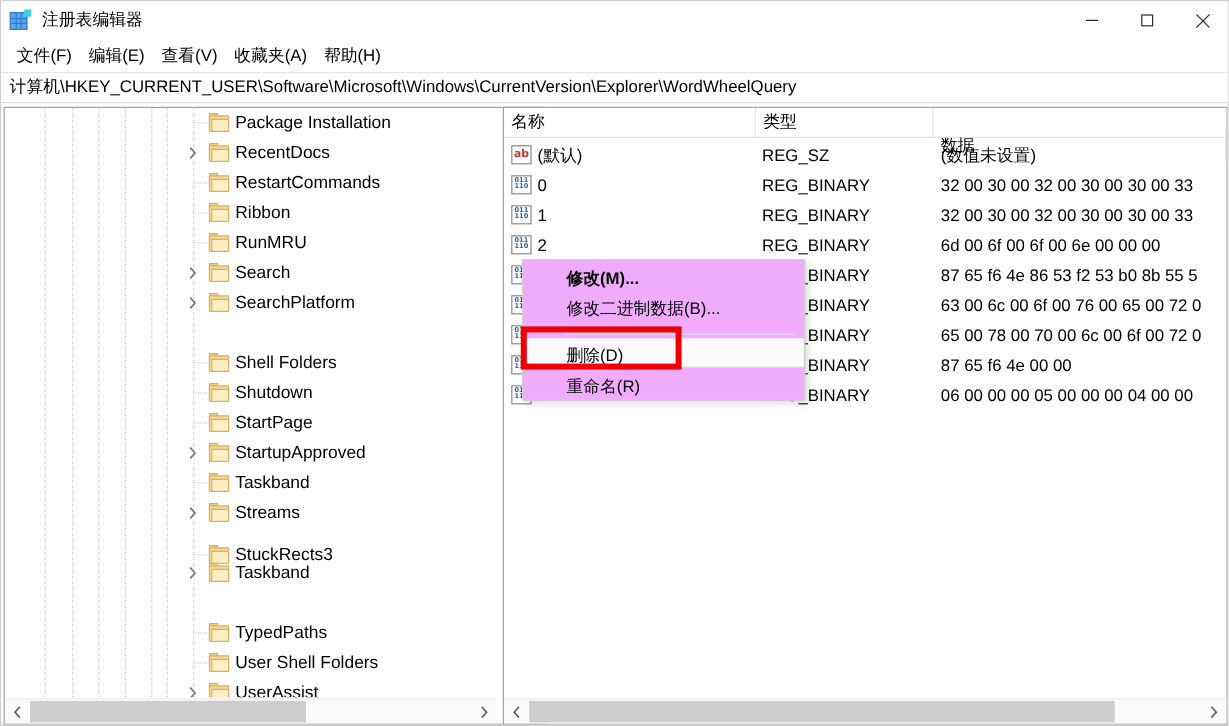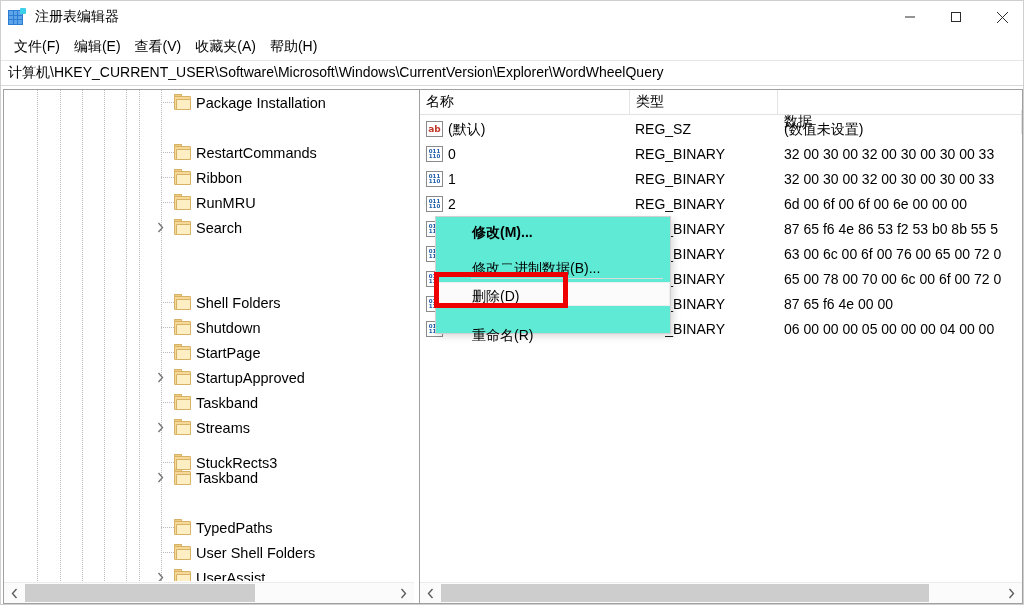--- a/index.html
+++ b/index.html
@@ -201,21 +201,21 @@
     background: #0b6fd6; color: #ffffff; padding: 0 3px; top: 3px;
   }
 
   
   #ctx-shadow {
     position: absolute; left: 437px; top: 218px; width: 236px; height: 118px;
     background: rgba(0,0,0,0.13); filter: blur(3px);
   }
   #ctxmenu {
     position: absolute; left: 434px; top: 215px; width: 236px; height: 118px;
-    background: #5eead4; border: 1px solid #d0d0d0; text-decoration: underline;
+    background: #f0abfc; border: 1px solid #d0d0d0; text-decoration: underline;
   }
   .ctx-item {
     position: absolute; left: 1px; width: 234px; height: 26px;
     display: flex; align-items: center;
     font-size: 14px; color: #000; padding-left: 35px; white-space: nowrap;
   }
   .ctx-item.bold { font-weight: bold; }
   .ctx-sep {
     position: absolute; left: 35px; width: 192px; height: 1px;
     background: #dcdcdc;
@@ -294,20 +294,33 @@
         <div class="guide" style="left: 157px;"></div>
         <div class="tree-row" style="top: 0px;">
           <div class="tw-stub" style="left: 157px;"></div>
           <div class="folder" style="left: 170px; top: 6px;">
             <div class="tab"></div>
             <div class="back"></div>
             <div class="front"></div>
           </div>
           <div class="tree-label" style="left: 192px;">Package Installation</div>
         </div>
+        <div class="tree-row" style="top: 25px;">
+          <div class="tw-expander" style="left: 148px;">
+            <svg width="7" height="11" viewBox="0 0 7 11">
+              <polyline points="1.5,1 5.5,5.5 1.5,10" fill="none" stroke="#767676" stroke-width="1.4"></polyline>
+            </svg>
+          </div>
+          <div class="folder" style="left: 170px; top: 6px;">
+            <div class="tab"></div>
+            <div class="back"></div>
+            <div class="front"></div>
+          </div>
+          <div class="tree-label" style="left: 192px;">RecentDocs</div>
+        </div>
         <div class="tree-row" style="top: 50px;">
           <div class="tw-stub" style="left: 157px;"></div>
           <div class="folder" style="left: 170px; top: 6px;">
             <div class="tab"></div>
             <div class="back"></div>
             <div class="front"></div>
           </div>
           <div class="tree-label" style="left: 192px;">RestartCommands</div>
         </div>
         <div class="tree-row" style="top: 100px;">
@@ -334,20 +347,33 @@
               <polyline points="1.5,1 5.5,5.5 1.5,10" fill="none" stroke="#767676" stroke-width="1.4"></polyline>
             </svg>
           </div>
           <div class="folder" style="left: 170px; top: 6px;">
             <div class="tab"></div>
             <div class="back"></div>
             <div class="front"></div>
           </div>
           <div class="tree-label" style="left: 192px;">Search</div>
         </div>
+        <div class="tree-row" style="top: 150px;">
+          <div class="tw-expander" style="left: 148px;">
+            <svg width="7" height="11" viewBox="0 0 7 11">
+              <polyline points="1.5,1 5.5,5.5 1.5,10" fill="none" stroke="#767676" stroke-width="1.4"></polyline>
+            </svg>
+          </div>
+          <div class="folder" style="left: 170px; top: 6px;">
+            <div class="tab"></div>
+            <div class="back"></div>
+            <div class="front"></div>
+          </div>
+          <div class="tree-label" style="left: 192px;">SearchPlatform</div>
+        </div>
         <div class="tree-row" style="top: 200px;">
           <div class="tw-stub" style="left: 157px;"></div>
           <div class="folder" style="left: 170px; top: 6px;">
             <div class="tab"></div>
             <div class="back"></div>
             <div class="front"></div>
           </div>
           <div class="tree-label" style="left: 192px;">Shell Folders</div>
         </div>
         <div class="tree-row" style="top: 250px;">
@@ -612,21 +638,21 @@
         <svg width="7" height="11" viewBox="0 0 7 11">
             <polyline points="1.5,1 5.5,5.5 1.5,10" fill="none" stroke="#5e5e5e" stroke-width="1.4"></polyline>
           </svg>
       </div>
     </div>
   </div>
 
   <div id="ctx-shadow"></div>
   <div id="ctxmenu">
       <div class="ctx-item bold" style="top: 3px;">修改(M)...</div>
-      <div class="ctx-item" style="top: 39px;">修改二进制数据(B)...</div>
+      <div class="ctx-item" style="top: 28px;">修改二进制数据(B)...</div>
       <div class="ctx-sep" style="top: 61px;"></div>
       <div id="ctx-hl" style="top: 65px;"></div>
       <div class="ctx-item" style="top: 67px;">删除(D)</div>
-      <div class="ctx-item" style="top: 106px; text-align: right;">重命名(R)</div>
+      <div class="ctx-item" style="top: 93px; text-align: right;">重命名(R)</div>
     </div>
   <div id="redbox" style="border-color: rgb(238, 0, 0);"></div>
 
 </div>
 
 </body></html>

